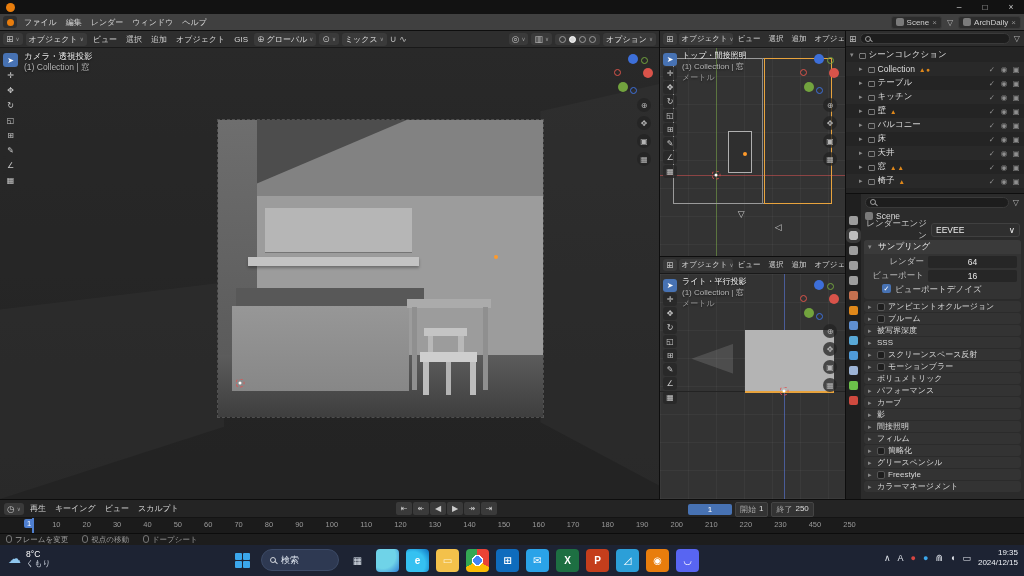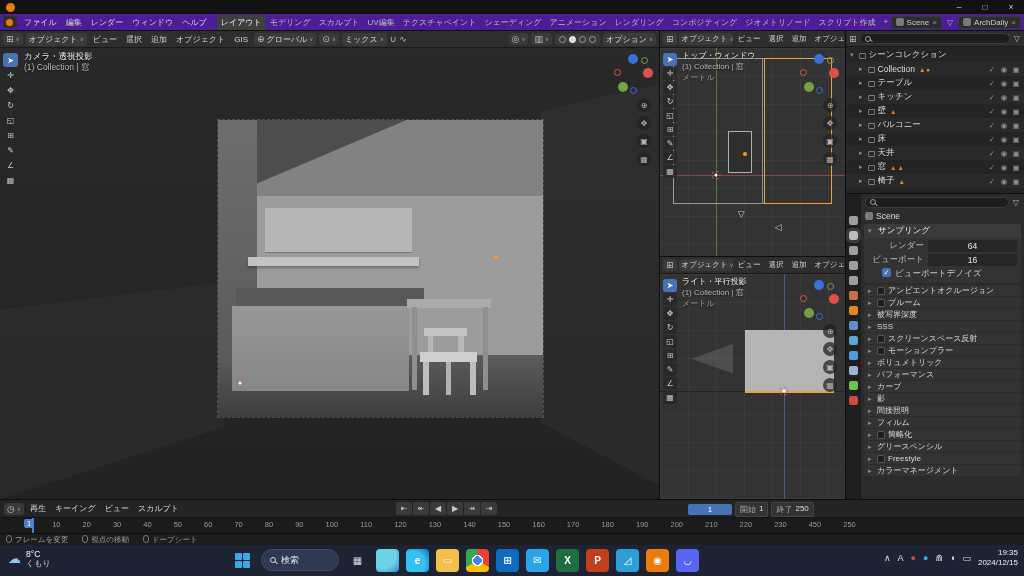--- a/index.html
+++ b/index.html
@@ -8,21 +8,21 @@
   .abs{position:absolute;display:block}
 
   
   .titlebar{position:absolute;top:0;left:0;right:0;height:14px;background:#121212;display:flex;align-items:center;gap:5px;padding-left:6px;font-size:8.5px;color:#b8b8b8}
   .blogo{width:9px;height:9px;border-radius:50%;background:#e87d0d;flex:0 0 auto}
   .title-text{white-space:nowrap;overflow:hidden;text-overflow:ellipsis;max-width:760px}
   .win-controls{margin-left:auto;display:flex;height:100%}
   .win-btn{width:26px;display:flex;align-items:center;justify-content:center;color:#c8c8c8}
 
   
-  .menubar{position:absolute;top:14px;left:0;right:0;height:17px;background:#4c1d95;border-bottom:1px solid #0e0e0e;display:flex;align-items:center;gap:1px;padding:0 3px;font-size:8px;overflow:hidden;white-space:nowrap}
+  .menubar{position:absolute;top:14px;left:0;right:0;height:17px;background:#404040;border-bottom:1px solid #0e0e0e;display:flex;align-items:center;gap:1px;padding:0 3px;font-size:8px;overflow:hidden;white-space:nowrap}
   .mb-logo{width:14px;height:12px;border-radius:3px;background:#2e2e2e;display:flex;align-items:center;justify-content:center;margin-right:2px}
   .mb-logo i{width:7px;height:7px;border-radius:50%;background:#e87d0d}
   .menu-item{padding:1px 4px;border-radius:3px;color:#d6d6d6;flex:0 0 auto}
   .ws-wrap{display:flex;margin-left:5px;flex:0 1 auto;overflow:hidden}
   .ws-tab{padding:2px 4px;color:#bdbdbd;border-radius:4px 4px 0 0;flex:0 0 auto}
   .ws-tab.active{background:#3f3f3f;color:#f2f2f2}
   .mb-right{margin-left:auto;display:flex;align-items:center;gap:3px;flex:0 0 auto}
   .pill{display:flex;align-items:center;gap:3px;background:#2c2c2c;border:1px solid #3a3a3a;border-radius:3px;padding:1px 4px}
   .pic{width:8px;height:8px;background:#7a7a7a;border-radius:2px;flex:0 0 auto}
   .px{color:#8f8f8f;font-size:8px}
@@ -217,34 +217,20 @@
 
   <div class="menubar">
     <span class="mb-logo">
         <i></i>
       </span>
     <span class="menu-item">ファイル</span>
       <span class="menu-item">編集</span>
       <span class="menu-item">レンダー</span>
       <span class="menu-item">ウィンドウ</span>
       <span class="menu-item">ヘルプ</span>
-    <div class="ws-wrap">
-      <span class="ws-tab active">レイアウト</span>
-        <span class="ws-tab">モデリング</span>
-        <span class="ws-tab">スカルプト</span>
-        <span class="ws-tab">UV編集</span>
-        <span class="ws-tab">テクスチャペイント</span>
-        <span class="ws-tab">シェーディング</span>
-        <span class="ws-tab">アニメーション</span>
-        <span class="ws-tab">レンダリング</span>
-        <span class="ws-tab">コンポジティング</span>
-        <span class="ws-tab">ジオメトリノード</span>
-        <span class="ws-tab">スクリプト作成</span>
-        <span class="ws-tab">+</span>
-    </div>
     <div class="mb-right">
       <span class="pill">
         <span class="pic"></span>
         <span>Scene</span>
         <span class="px">×</span>
       </span>
       <span class="funnel">▽</span>
       <span class="pill">
         <span class="pic"></span>
         <span>ArchDaily</span>
@@ -414,21 +400,21 @@
         <i class="axisY"></i>
         <i class="abs planRect"></i>
         <i class="abs planOr"></i>
         <i class="abs planDiv"></i>
         <i class="abs planBed"></i>
         <span class="mark" style="left:42%;top:78%">▽</span>
         <span class="mark" style="left:62%;top:84%">◁</span>
         <i class="cursor3d" style="left:30%;top:61%"></i>
         <i class="origin" style="left:45%;top:50%"></i>
         <div class="vp-label">
-          <div>トップ・ウィンドウ</div>
+          <div>トップ・間接照明</div>
           <div class="l2">(1) Collection | 窓</div>
           <div class="l3">メートル</div>
         </div>
         <div class="tools">
           <span class="tool active">
               <span>➤</span>
             </span>
             <span class="tool">
               <span>✛</span>
             </span>
@@ -687,20 +673,27 @@
       <div class="pcontent">
         <div class="prow-search">
           <span class="searchbox">
               <span class="mag"></span>
             </span>
           <span class="out-filter">▽</span>
         </div>
         <div class="prow-scene">
           <span class="pic"></span>
           <span>Scene</span>
+        </div>
+        <div class="prow-engine">
+          <span class="elabel">レンダーエンジン</span>
+          <span class="evalue">
+            <span>EEVEE</span>
+            <span class="caret">∨</span>
+          </span>
         </div>
         <div class="panel">
           <div class="panel-h">
             <span class="oarrow">▾</span>
             <span>サンプリング</span>
           </div>
           <div class="panel-b">
             <div class="frow">
                 <span class="flabel">レンダー</span>
                 <span class="fval">64</span>

